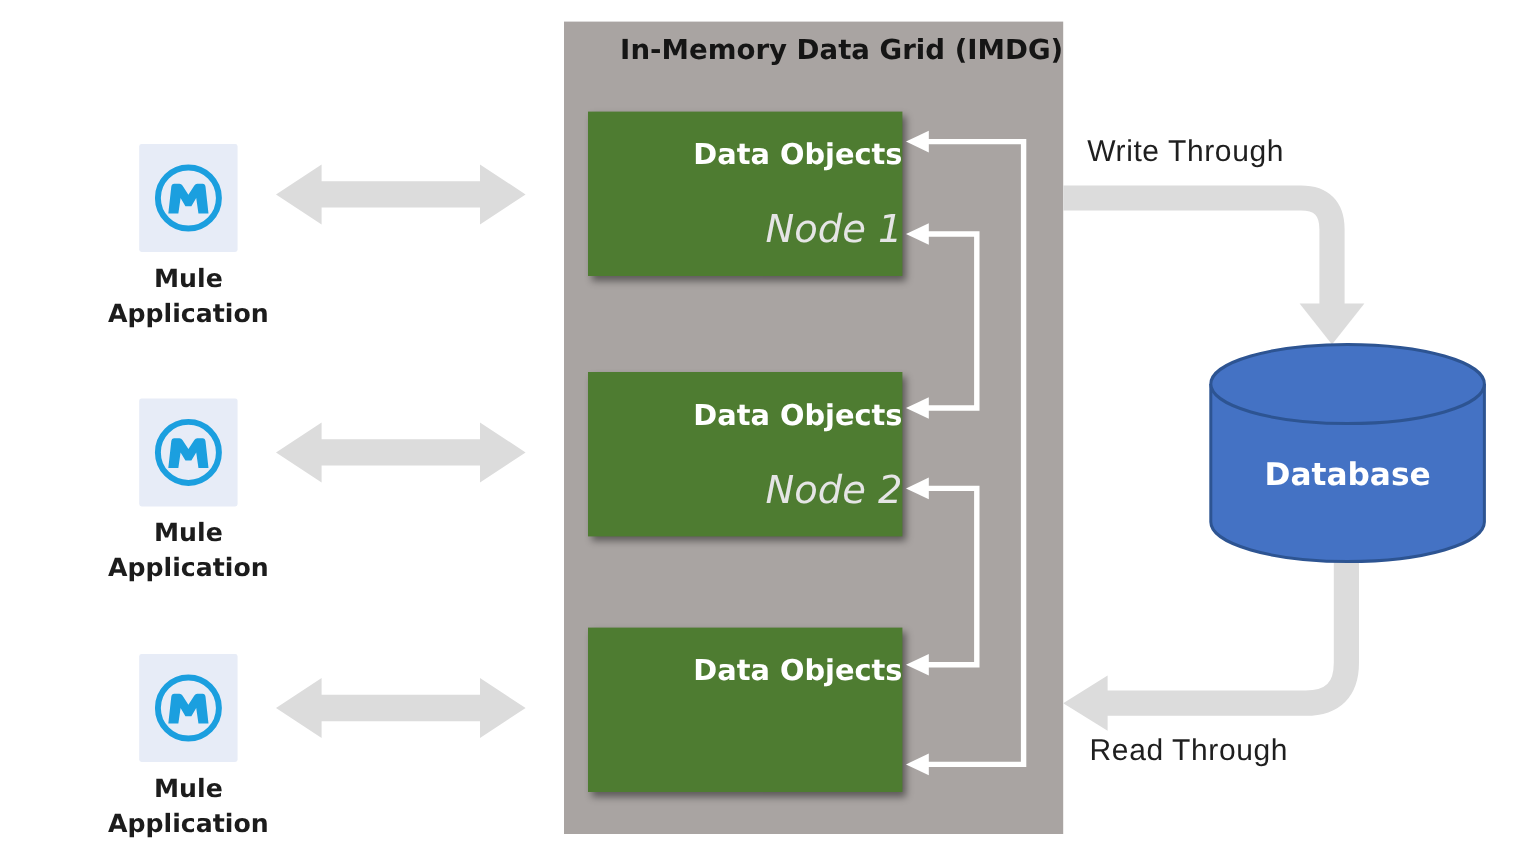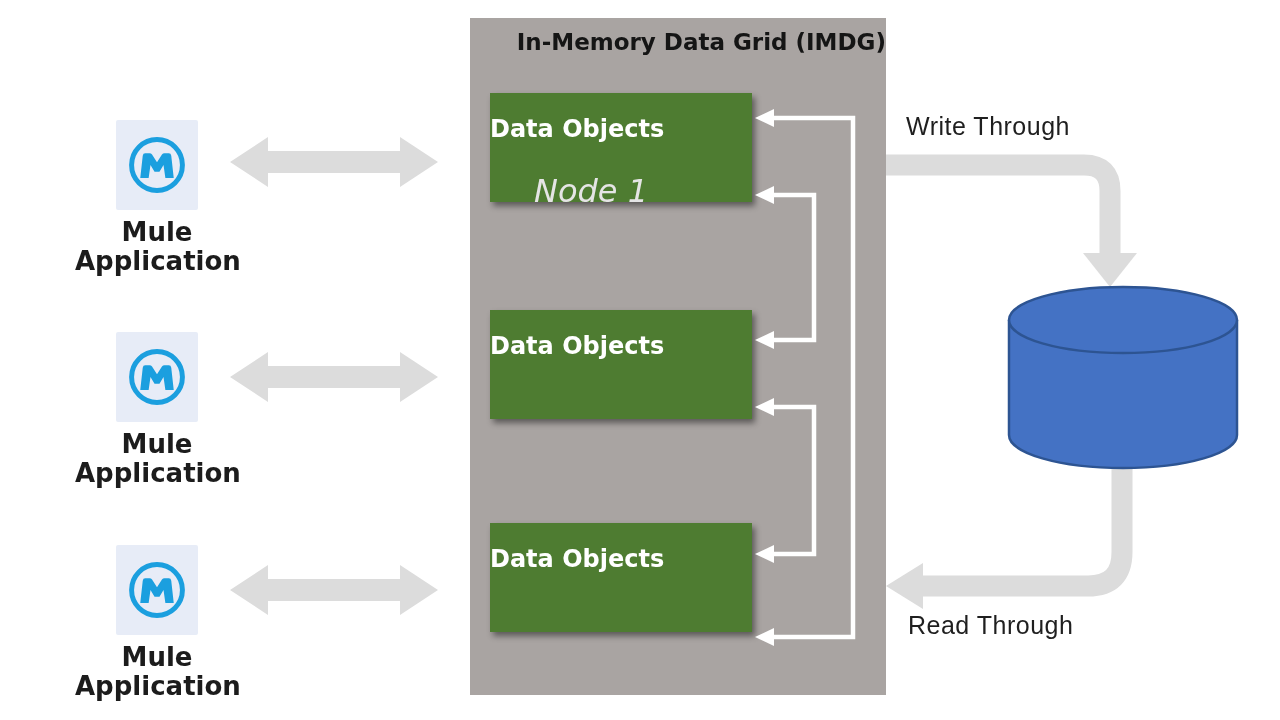--- a/index.html
+++ b/index.html
@@ -7,35 +7,35 @@
     position:relative;width:1280px;height:720px;background:#ffffff;overflow:hidden;
     font-family:"DejaVu Sans","Liberation Sans",sans-serif;color:#1c1c1c;
   }
   
   .mule-app{position:absolute;left:75px;width:164px;text-align:center;}
   .mule-icon{
     width:82px;height:90px;margin:0 auto;background:#e7ecf7;border-radius:2px;
     display:flex;align-items:center;justify-content:center;
   }
   .mule-label{
-    margin-top:8px;font-weight:bold;font-size:26px;line-height:29px;color:#1c1c1c;
+    margin-top:8px;font-weight:bold;font-size:21px;line-height:29px;color:#1c1c1c;
   }
   
   .dbl-arrow{position:absolute;left:228px;width:212px;height:56px;}
   
   .imdg{
     position:absolute;left:470px;top:18px;width:416px;height:677px;
     background:#a9a4a2;
   }
   .imdg-title{
     text-align:right;margin-top:11px;font-weight:bold;font-size:23px;color:#151515;
   }
   .node{
-    position:absolute;left:20px;width:262px;height:109px;background:#4e7c31;
-    box-shadow:3px 4px 6px rgba(0,0,0,0.45);text-align:left;
+    position:absolute;left:20px;width:262px;height:137px;background:#4e7c31;
+    box-shadow:3px 4px 6px rgba(0,0,0,0.45);text-align:right;
   }
   .node-title{margin-top:21px;font-weight:bold;font-size:24px;line-height:30px;color:#ffffff;}
   .node-sub{margin-top:28px;font-style:italic;font-size:32px;color:#e5e5e5;padding-left:44px;}
   
   .overlay{position:absolute;left:0;top:0;pointer-events:none;}
   
   .db-svg{position:absolute;left:1005px;top:282px;}
   .db-label{
     position:absolute;left:1005px;top:381px;width:236px;text-align:center;
     font-weight:bold;font-size:26px;color:#ffffff;
@@ -96,20 +96,21 @@
   <div class="imdg">
     <div class="imdg-title">In-Memory Data Grid (IMDG)</div>
 
     <div class="node" style="top:75px;">
       <div class="node-title">Data Objects</div>
       <div class="node-sub">Node 1</div>
     </div>
 
     <div class="node" style="top:292px;">
       <div class="node-title">Data Objects</div>
+      <div class="node-sub">Node 2</div>
     </div>
 
     <div class="node" style="top:505px;">
       <div class="node-title">Data Objects</div>
     </div>
   </div>
 
   <svg class="overlay" width="1280" height="720" viewBox="0 0 1280 720">
 
     <g>
@@ -138,17 +139,18 @@
     <g>
       <path d="M1122,460 V552 Q1122,586 1088,586 H922" fill="none" stroke="#dcdcdc" stroke-width="21"></path>
       <polygon fill="#dcdcdc" points="886,586 923,563 923,609"></polygon>
     </g>
   </svg>
 
   <svg class="db-svg" width="236" height="192" viewBox="0 0 236 192">
     <path d="M4,38 V153 A114,33 0 0 0 232,153 V38" fill="#4472c4" stroke="#2d5492" stroke-width="2.5"></path>
     <ellipse cx="118" cy="38" rx="114" ry="33" fill="#4472c4" stroke="#2d5492" stroke-width="2.5"></ellipse>
   </svg>
+  <div class="db-label">Database</div>
 
   <div class="flow-label write-label">Write Through</div>
   <div class="flow-label read-label">Read Through</div>
 
 </div>
 
 </body></html>

